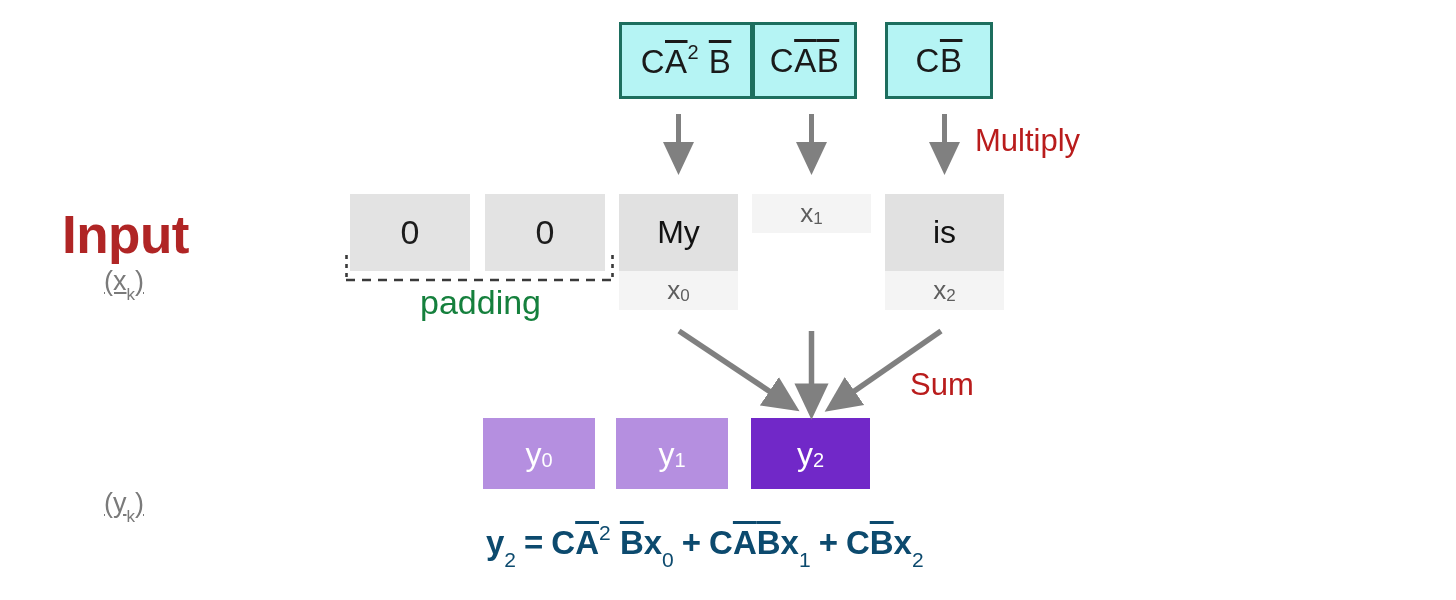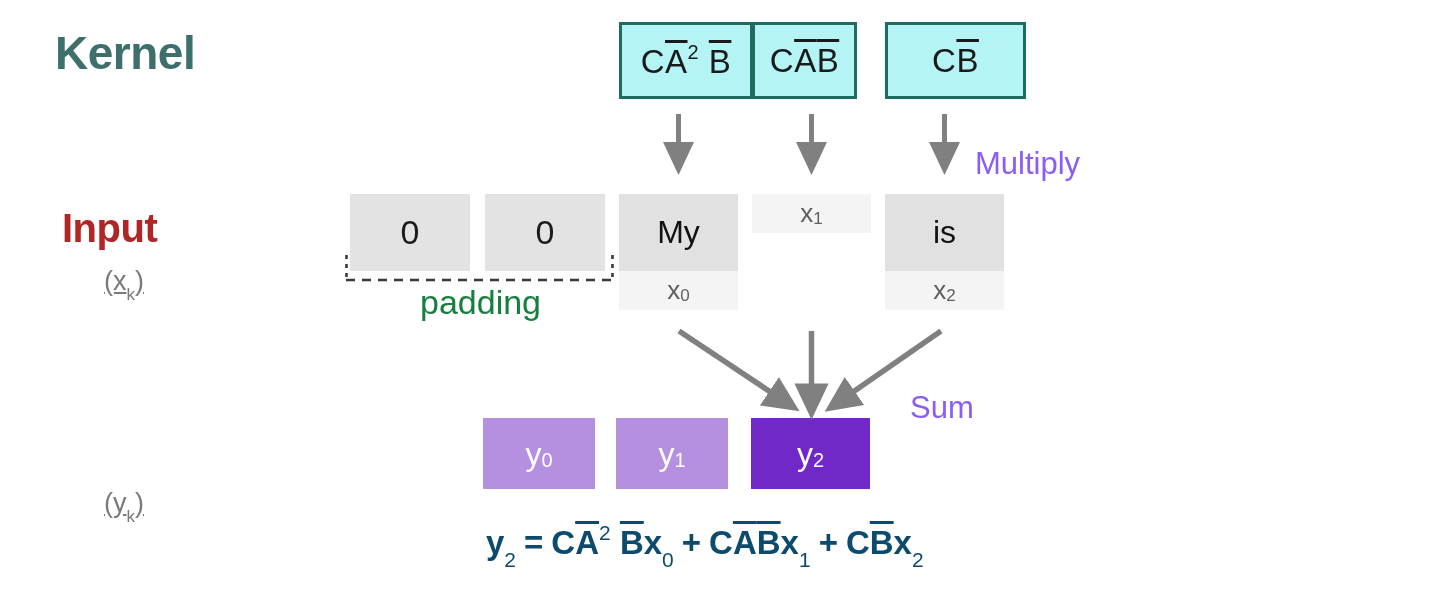--- a/index.html
+++ b/index.html
@@ -26,21 +26,21 @@
     line-height: 1;
     white-space: nowrap;
   }
   #kernel-label {
     left: 55px; top: 30px;
     font-size: 46px;
     color: #3d6f6d;
   }
   #input-label {
     left: 62px; top: 208px;
-    font-size: 40px;
+    font-size: 53px;
     color: #b02525;
   }
   #output-label {
     left: 50px; top: 430px;
     font-size: 46px;
     color: #7128c8;
   }
   .row-sub {
     font-size: 27px;
     color: #7a7a7a;
@@ -89,24 +89,23 @@
 
   
   svg.arrow-layer {
     position: absolute;
     left: 0; top: 0;
     width: 1456px; height: 600px;
     pointer-events: none;
   }
   .annot {
     font-size: 31px;
-    color: #8b5cf6;
-    white-space: nowrap;
-    line-height: 1;
-    margin-top: 23px;
+    color: #b91c1c;
+    white-space: nowrap;
+    line-height: 1;
   }
   #multiply-label { left: 975px; top: 125px; }
   #sum-label { left: 910px; top: 369px; }
 
   
   .pad-box {
     width: 120px; height: 77px;
     background: #e3e3e3;
     top: 194px;
     display: flex;
@@ -183,40 +182,39 @@
     position: relative;
     top: -2px;
   }
   #equation .sp { display: inline-block; width: 8px; }
 </style>
 </head>
 <body>
 
 <div id="stage">
 
-  <div class="abs row-label" id="kernel-label">Kernel</div>
 
   <div class="abs row-label" id="input-label">Input</div>
   <div class="abs row-sub" id="input-sub">
     <span>(x</span><span class="sub-idx">k</span><span>)</span>
   </div>
 
   <div class="abs row-sub" id="output-sub">
     <span>(y</span><span class="sub-idx">k</span><span>)</span>
   </div>
 
   <div class="abs kernel-box" style="left:619px; width:134px;">
     <span class="kernel-text"><span>C</span><span class="ovl">A</span><span class="sup2">2</span>&nbsp;<span class="ovl">B</span></span>
   </div>
 
   <div class="abs kernel-box" style="left:752px; width:105px;">
     <span class="kernel-text"><span>C</span><span class="ovl">A</span><span class="ovl">B</span></span>
   </div>
 
-  <div class="abs kernel-box" style="left:885px; width:141px;">
+  <div class="abs kernel-box" style="left:885px; width:108px;">
     <span class="kernel-text"><span>C</span><span class="ovl">B</span></span>
   </div>
 
   <div class="abs pad-box" style="left:350px;">
     <span>0</span>
   </div>
   <div class="abs pad-box" style="left:485px;">
     <span>0</span>
   </div>
 

